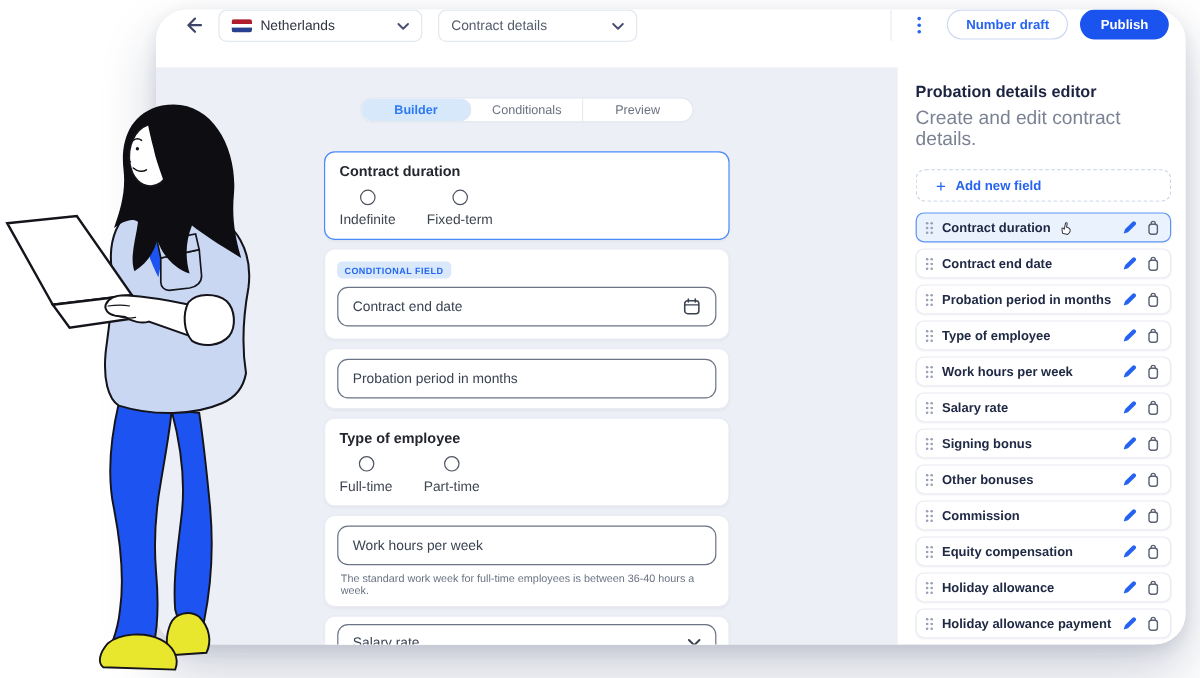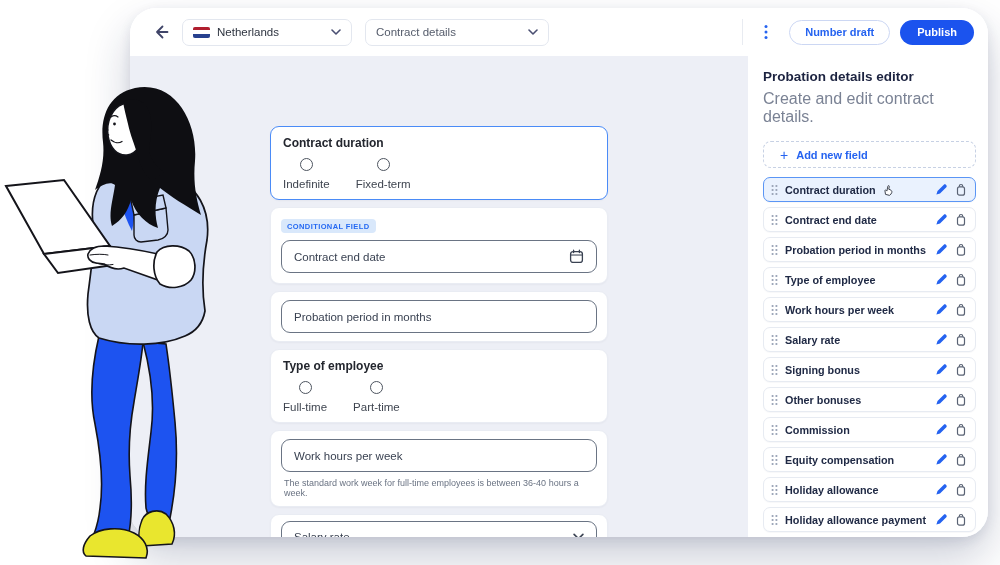--- a/index.html
+++ b/index.html
@@ -7,28 +7,28 @@
               font-family:"Liberation Sans", sans-serif; }
   .stage { position:relative; width:1000px; height:565px; background:#fff; }
 
   
   .window { position:absolute; left:130px; top:8px; width:858px; height:529px;
             background:#fff; border-radius:26px; overflow:hidden;
             box-shadow:0 22px 45px rgba(25,35,80,.22), 0 4px 12px rgba(25,35,80,.10); }
 
   
   .topbar { position:absolute; top:0; left:0; right:0; height:48px; background:#fff;
-            display:flex; align-items:center; padding:0 14px 0 18px; z-index:3; }
+            display:flex; padding:0 14px 0 18px; z-index:3; }
   .back-btn { width:26px; height:26px; display:flex; align-items:center; justify-content:center; cursor:pointer; }
   .selectbox { height:27px; border:1px solid #e3e7ef; border-radius:7px; background:#fff;
                display:flex; align-items:center; padding:0 10px; gap:7px; font-size:11.5px;
                color:#2e3440; cursor:pointer; }
   .selectbox .chev { margin-left:auto; }
   .country { width:170px; margin-left:8px; }
-  .template { width:184px; margin-left:13px; color:#555c6b; }
+  .template { width:166px; margin-left:13px; color:#555c6b; }
   .flag { width:17px; height:11px; border-radius:2px; overflow:hidden; flex:0 0 auto;
           display:flex; flex-direction:column; box-shadow:inset 0 0 0 .5px rgba(0,0,0,.18); }
   .flag i { flex:1; }
   .flag .r { background:#b01e2e; } .flag .w { background:#fff; } .flag .b { background:#27418f; }
   .tb-spacer { flex:1; }
   .tb-divider { width:1px; height:26px; background:#e8ebf1; margin-right:12px; }
   .kebab { width:22px; height:26px; display:flex; align-items:center; justify-content:center;
            margin-right:12px; cursor:pointer; }
   .btn { height:25px; border-radius:13px; font-size:11px; display:flex; align-items:center;
          cursor:pointer; font-family:"Liberation Sans",sans-serif; }
@@ -120,20 +120,25 @@
         </svg>
       </div>
       <div class="btn ghost">Number draft</div>
       <div class="btn primary">Publish</div>
     </div>
 
     <div class="content">
 
       <div class="builder-col">
 
+        <div class="tabs">
+          <div class="tab active">Builder</div>
+          <div class="tab">Conditionals</div>
+          <div class="tab">Preview</div>
+        </div>
 
         <div class="cards">
 
           <div class="card selected">
             <div class="card-title">Contract duration</div>
             <div class="radio-row">
               <label class="radio">
                 <span class="radio-circle"></span>
                 <span>Indefinite</span>
               </label>

